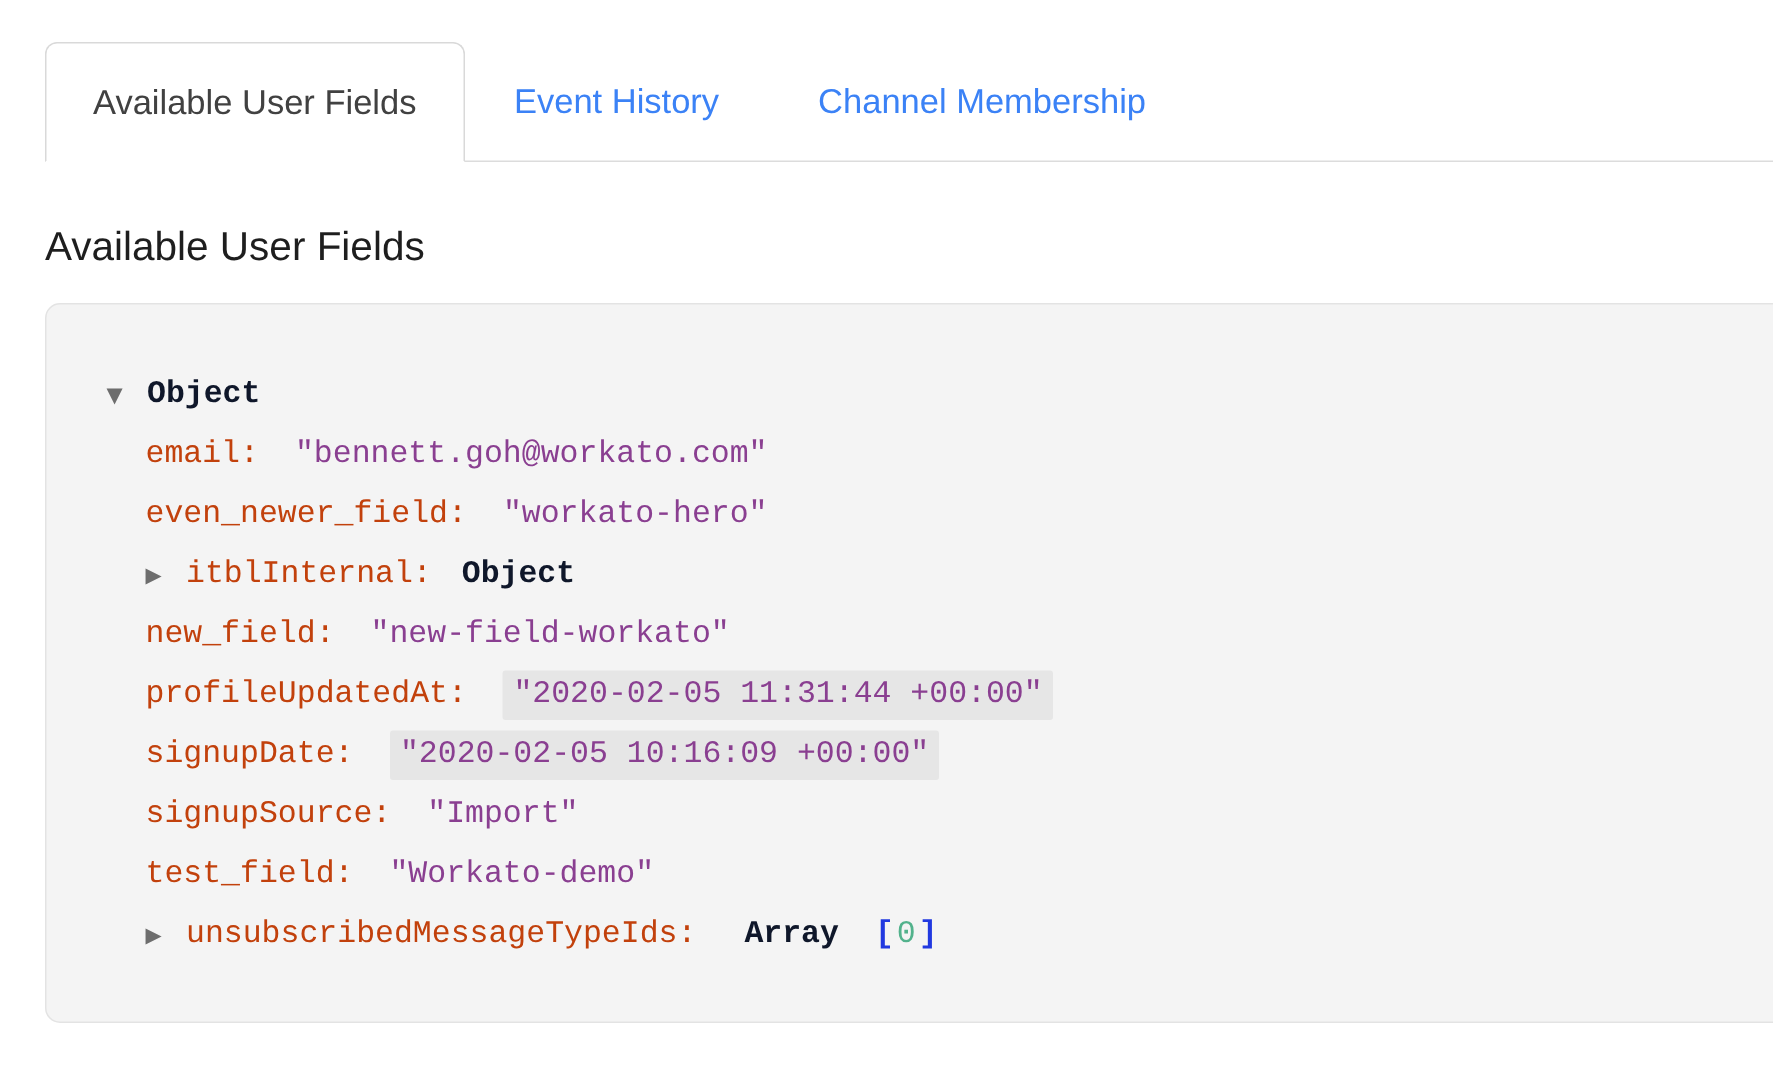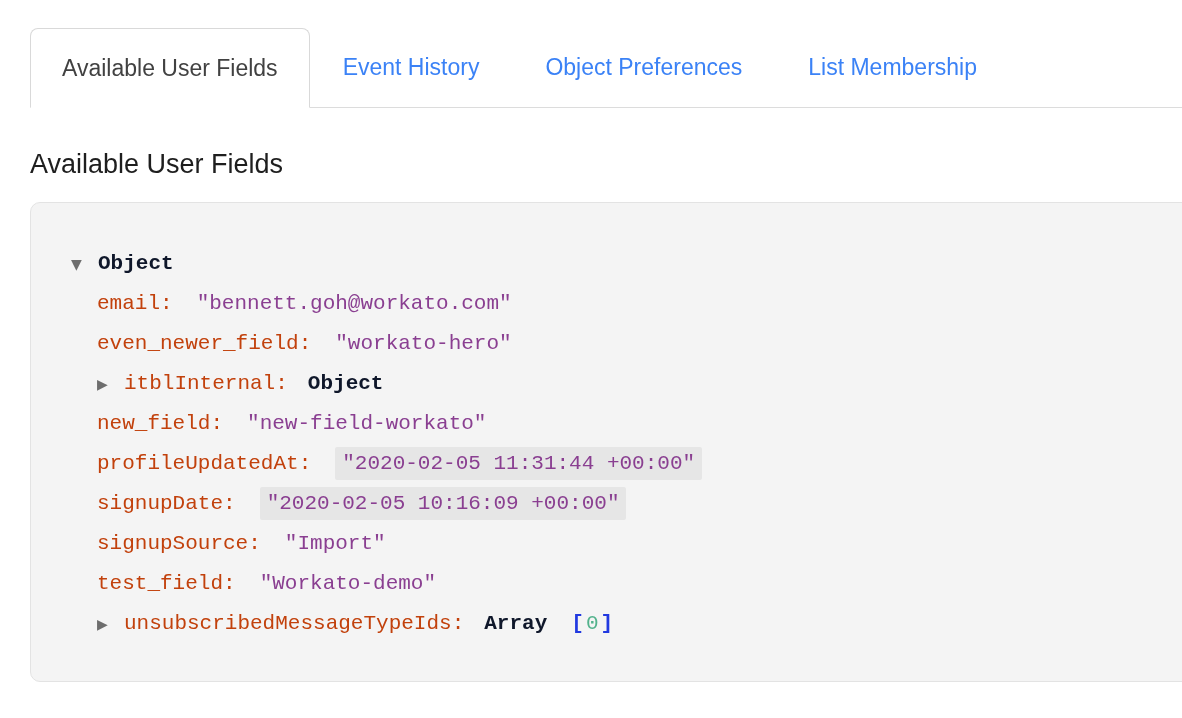--- a/index.html
+++ b/index.html
@@ -94,22 +94,21 @@
   }
   .bracket.open { margin-left: 24px; }
   .count { color: #52b28c; padding: 0 2px; }
 </style>
 </head>
 <body>
 
 <div class="tab-bar">
   <div class="tab active">Available User Fields</div>
   <div class="tab">Event History</div>
-  <div class="tab">Object Preferences</div>
-  <div class="tab">List Membership</div>
+  <div class="tab">Channel Membership</div>
 </div>
 
 <h1 class="page-title">Available User Fields</h1>
 
 <div class="panel">
 
   <div class="row">
     <span class="toggle">▼</span><span class="type-label">Object</span>
   </div>
 
@@ -139,16 +138,16 @@
 
   <div class="row indent">
     <span class="key">signupSource:</span><span class="str">"Import"</span>
   </div>
 
   <div class="row indent">
     <span class="key">test_field:</span><span class="str">"Workato-demo"</span>
   </div>
 
   <div class="row indent">
-    <span class="toggle">▶</span><span class="key">unsubscribedMessageTypeIds:</span><span class="type-label" style="margin-left:20px">Array</span><span class="bracket open">[</span><span class="count">0</span><span class="bracket">]</span>
+    <span class="toggle">▶</span><span class="key">unsubscribedMessageTypeIds:</span><span class="type-label" style="margin-left:32px">Array</span><span class="bracket open">[</span><span class="count">0</span><span class="bracket">]</span>
   </div>
 
 </div>
 
 </body></html>

